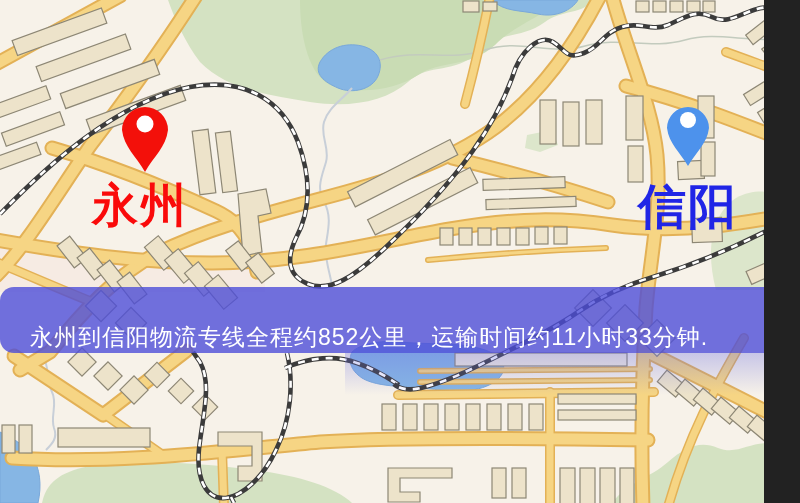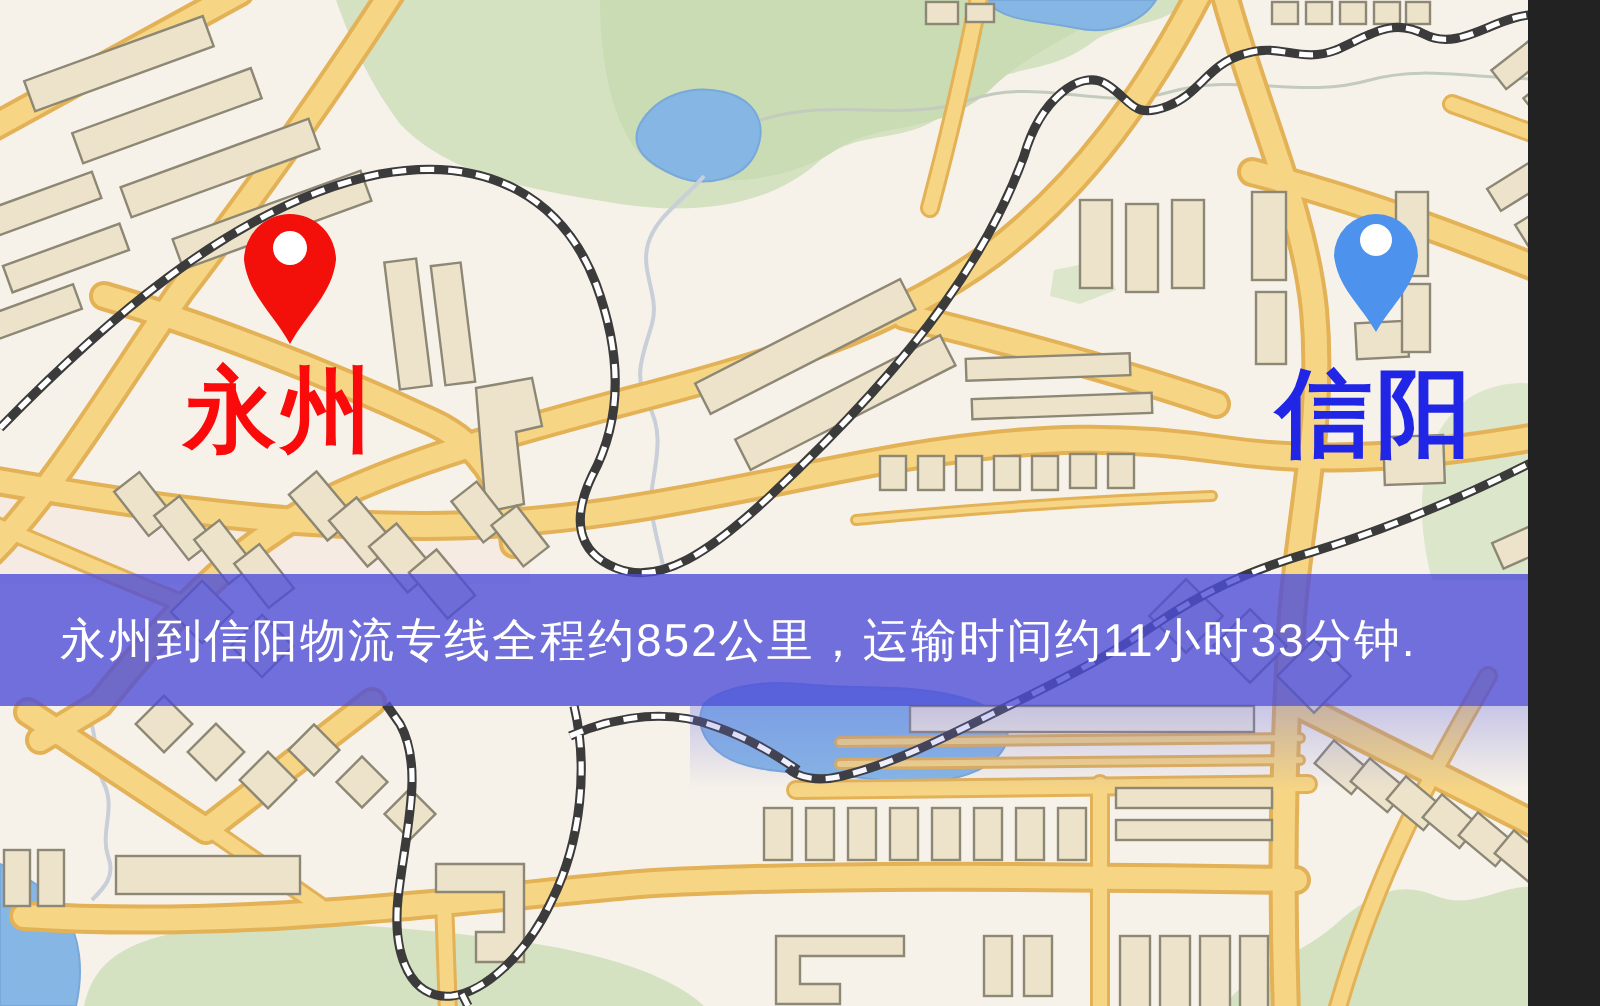--- a/index.html
+++ b/index.html
@@ -32,21 +32,21 @@
   .pin-origin{fill:var(--origin_pin,#F3100A)}
   .pin-dest{fill:var(--dest_pin,#4D92EC)}
   .pin-hole{fill:#FFFFFF}
   .lbl{font-family:"Liberation Sans","DejaVu Sans",sans-serif;font-weight:600;letter-spacing:2px;}
   .lbl-origin{fill:var(--origin_label,#FA0A0A);font-size:46px}
   .lbl-dest{fill:var(--dest_label,#2025E6);font-size:48px}
   
   .banner{
     position:absolute;left:0;top:287px;width:800px;height:66px;
     background:var(--banner_bg,rgba(77,78,216,0.80));
-    display:flex;align-items:center;box-sizing:border-box;padding-left:30px;
+    display:flex;align-items:flex-end;box-sizing:border-box;padding-left:30px;border-radius:14px;
   }
   .banner span{
     color:var(--banner_text,#FFFFFF);font-size:23px;letter-spacing:1px;white-space:nowrap;
   }
 </style>
 </head>
 <body>
 
 <div class="stage">
 

